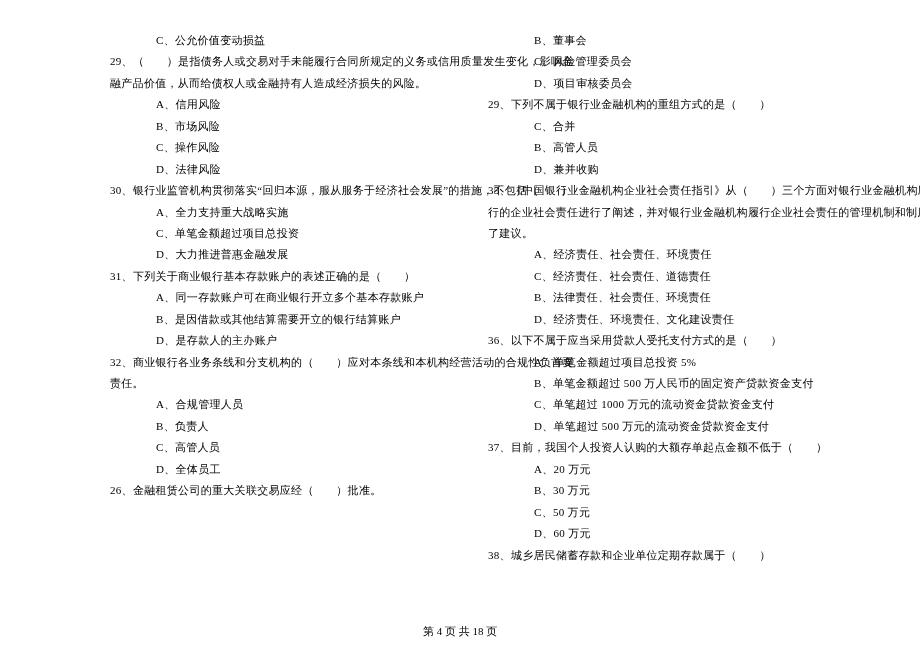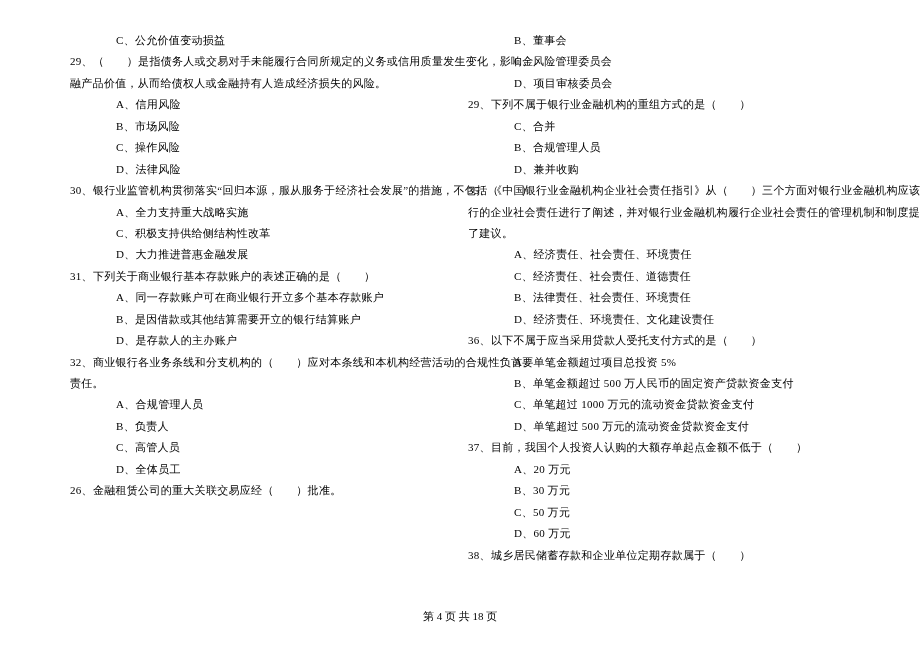--- a/index.html
+++ b/index.html
@@ -10,78 +10,79 @@
       color: #000;
       background: #fff;
       width: 920px;
       height: 650px;
       overflow: hidden;
       position: relative;
     }
     .page {
       display: flex;
       padding: 30px 74px 10px 50px;
+      margin-left: 40px;
     }
     .column {
       width: 50%;
       padding: 0 12px;
     }
     .line {
       white-space: nowrap;
       letter-spacing: 0.3px;
     }
     .indent-opt {
       padding-left: 54px;
     }
     .indent-q {
       padding-left: 8px;
     }
     .footer {
       position: absolute;
-      bottom: 23px;
+      bottom: 8px;
       width: 100%;
       text-align: center;
       font-size: 11px;
     }
   </style>
 </head>
 <body>
 
 <div class="page">
   <div class="column" id="col-left">
       <div class="line indent-opt">C、公允价值变动损益</div>
       <div class="line indent-q">29、（　　）是指债务人或交易对手未能履行合同所规定的义务或信用质量发生变化，影响金</div>
       <div class="line indent-q">融产品价值，从而给债权人或金融持有人造成经济损失的风险。</div>
       <div class="line indent-opt">A、信用风险</div>
       <div class="line indent-opt">B、市场风险</div>
       <div class="line indent-opt">C、操作风险</div>
       <div class="line indent-opt">D、法律风险</div>
       <div class="line indent-q">30、银行业监管机构贯彻落实“回归本源，服从服务于经济社会发展”的措施，不包括（　　）</div>
       <div class="line indent-opt">A、全力支持重大战略实施</div>
-      <div class="line indent-opt">C、积极支持供给侧结构性改革</div>
+      <div class="line indent-opt">C、单笔金额超过项目总投资</div>
       <div class="line indent-opt">D、大力推进普惠金融发展</div>
       <div class="line indent-q">31、下列关于商业银行基本存款账户的表述正确的是（　　）</div>
       <div class="line indent-opt">A、同一存款账户可在商业银行开立多个基本存款账户</div>
       <div class="line indent-opt">B、是因借款或其他结算需要开立的银行结算账户</div>
       <div class="line indent-opt">D、是存款人的主办账户</div>
       <div class="line indent-q">32、商业银行各业务条线和分支机构的（　　）应对本条线和本机构经营活动的合规性负首要</div>
       <div class="line indent-q">责任。</div>
       <div class="line indent-opt">A、合规管理人员</div>
       <div class="line indent-opt">B、负责人</div>
       <div class="line indent-opt">C、高管人员</div>
       <div class="line indent-opt">D、全体员工</div>
       <div class="line indent-q">26、金融租赁公司的重大关联交易应经（　　）批准。</div>
     </div>
   <div class="column" id="col-right">
       <div class="line indent-opt">B、董事会</div>
       <div class="line indent-opt">C、风险管理委员会</div>
       <div class="line indent-opt">D、项目审核委员会</div>
       <div class="line indent-q">29、下列不属于银行业金融机构的重组方式的是（　　）</div>
       <div class="line indent-opt">C、合并</div>
-      <div class="line indent-opt">B、合规管理人员</div>
+      <div class="line indent-opt">B、高管人员</div>
       <div class="line indent-opt">D、兼并收购</div>
       <div class="line indent-q">35、《中国银行业金融机构企业社会责任指引》从（　　）三个方面对银行业金融机构应该履</div>
       <div class="line indent-q">行的企业社会责任进行了阐述，并对银行业金融机构履行企业社会责任的管理机制和制度提出</div>
       <div class="line indent-q">了建议。</div>
       <div class="line indent-opt">A、经济责任、社会责任、环境责任</div>
       <div class="line indent-opt">C、经济责任、社会责任、道德责任</div>
       <div class="line indent-opt">B、法律责任、社会责任、环境责任</div>
       <div class="line indent-opt">D、经济责任、环境责任、文化建设责任</div>
       <div class="line indent-q">36、以下不属于应当采用贷款人受托支付方式的是（　　）</div>
       <div class="line indent-opt">A、单笔金额超过项目总投资 5%</div>

